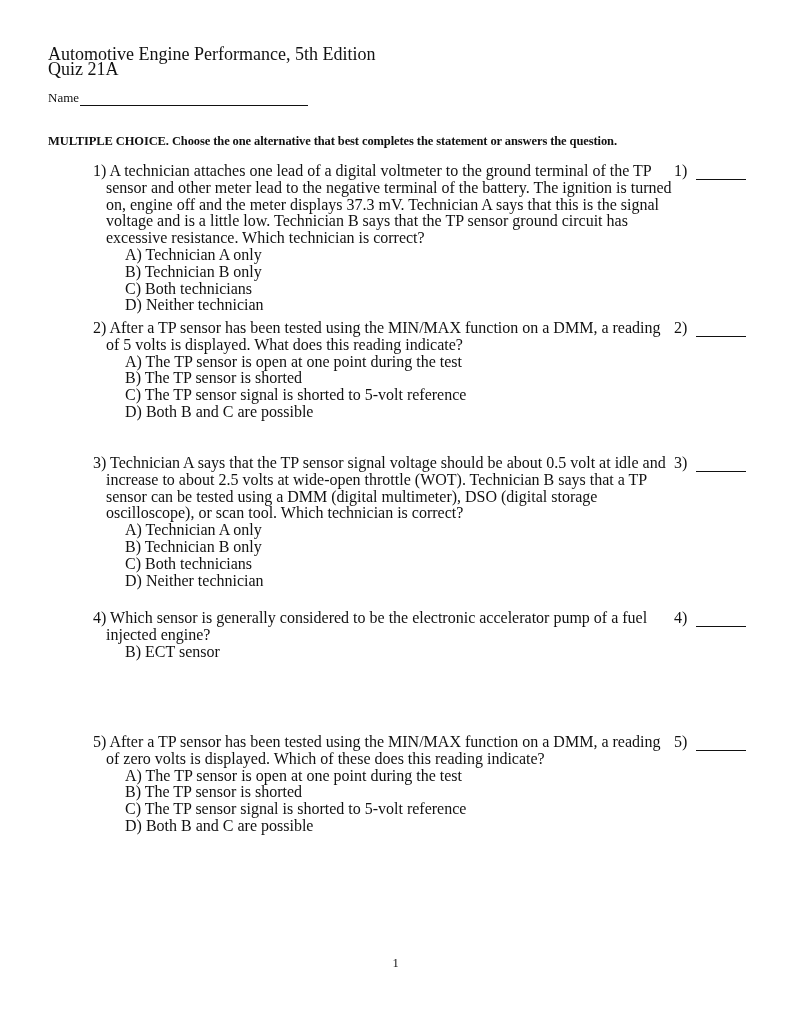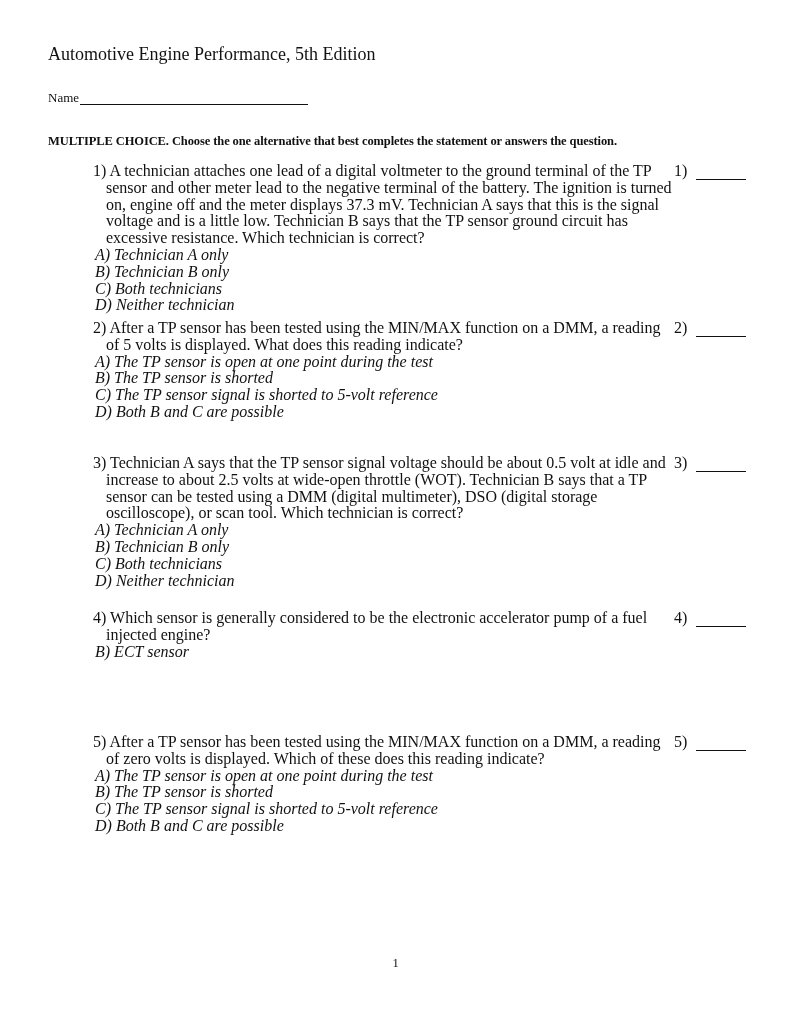--- a/index.html
+++ b/index.html
@@ -1,38 +1,39 @@
 <!DOCTYPE html>
 <html><head>
 <meta charset="utf-8">
 <style>
   html, body { margin: 0; padding: 0; background: #ffffff; }
   body {
     width: 791px; height: 1024px; position: relative; overflow: hidden;
     font-family: "Liberation Serif", "DejaVu Serif", serif; color: #111;
   }
   .header { position: absolute; left: 48px; top: 47px; font-size: 18px; line-height: 15px; }
-  .name-row { position: absolute; left: 48px; top: 90px; font-size: 13px; display: flex; align-items: center; }
+  .name-row { position: absolute; left: 48px; top: 90px; font-size: 13px; display: flex; align-items: flex-end; }
   .name-line { display: inline-block; width: 228px; border-bottom: 1px solid #111; height: 12px; margin-left: 1px; }
   .instructions { position: absolute; left: 48px; top: 134px; font-size: 12.5px; font-weight: bold; letter-spacing: -0.1px; white-space: nowrap; text-align: right; }
   .question { position: absolute; left: 93px; width: 660px; font-size: 16px; line-height: 16.8px; }
   .q-stem { display: block; width: 568px; padding-left: 13px; text-indent: -13px; }
   .q-num { }
   .answer-slot { position: absolute; left: 581px; top: 0; display: flex; align-items: flex-end; }
   .answer-label { display: inline-block; width: 22px; }
   .answer-blank { display: inline-block; width: 50px; border-bottom: 1px solid #111; height: 12px; margin-left: 0px; }
-  .options { margin-left: 2px; font-style: italic; }
+  .options { margin-left: 32px; }
   .option { display: block; }
   .page-number { position: absolute; left: 0; width: 791px; top: 956px; text-align: center; font-size: 12.5px; }
 </style>
 </head>
 <body>
 
 <div class="header">
   <div>Automotive Engine Performance, 5th Edition</div>
+  <div>Quiz 21A</div>
 </div>
 
 <div class="name-row">
   <span>Name</span>
   <span class="name-line"></span>
 </div>
 
 <div class="instructions">MULTIPLE CHOICE.  Choose the one alternative that best completes the statement or answers the question.</div>
 
 <div class="question" style="top:163px;">

